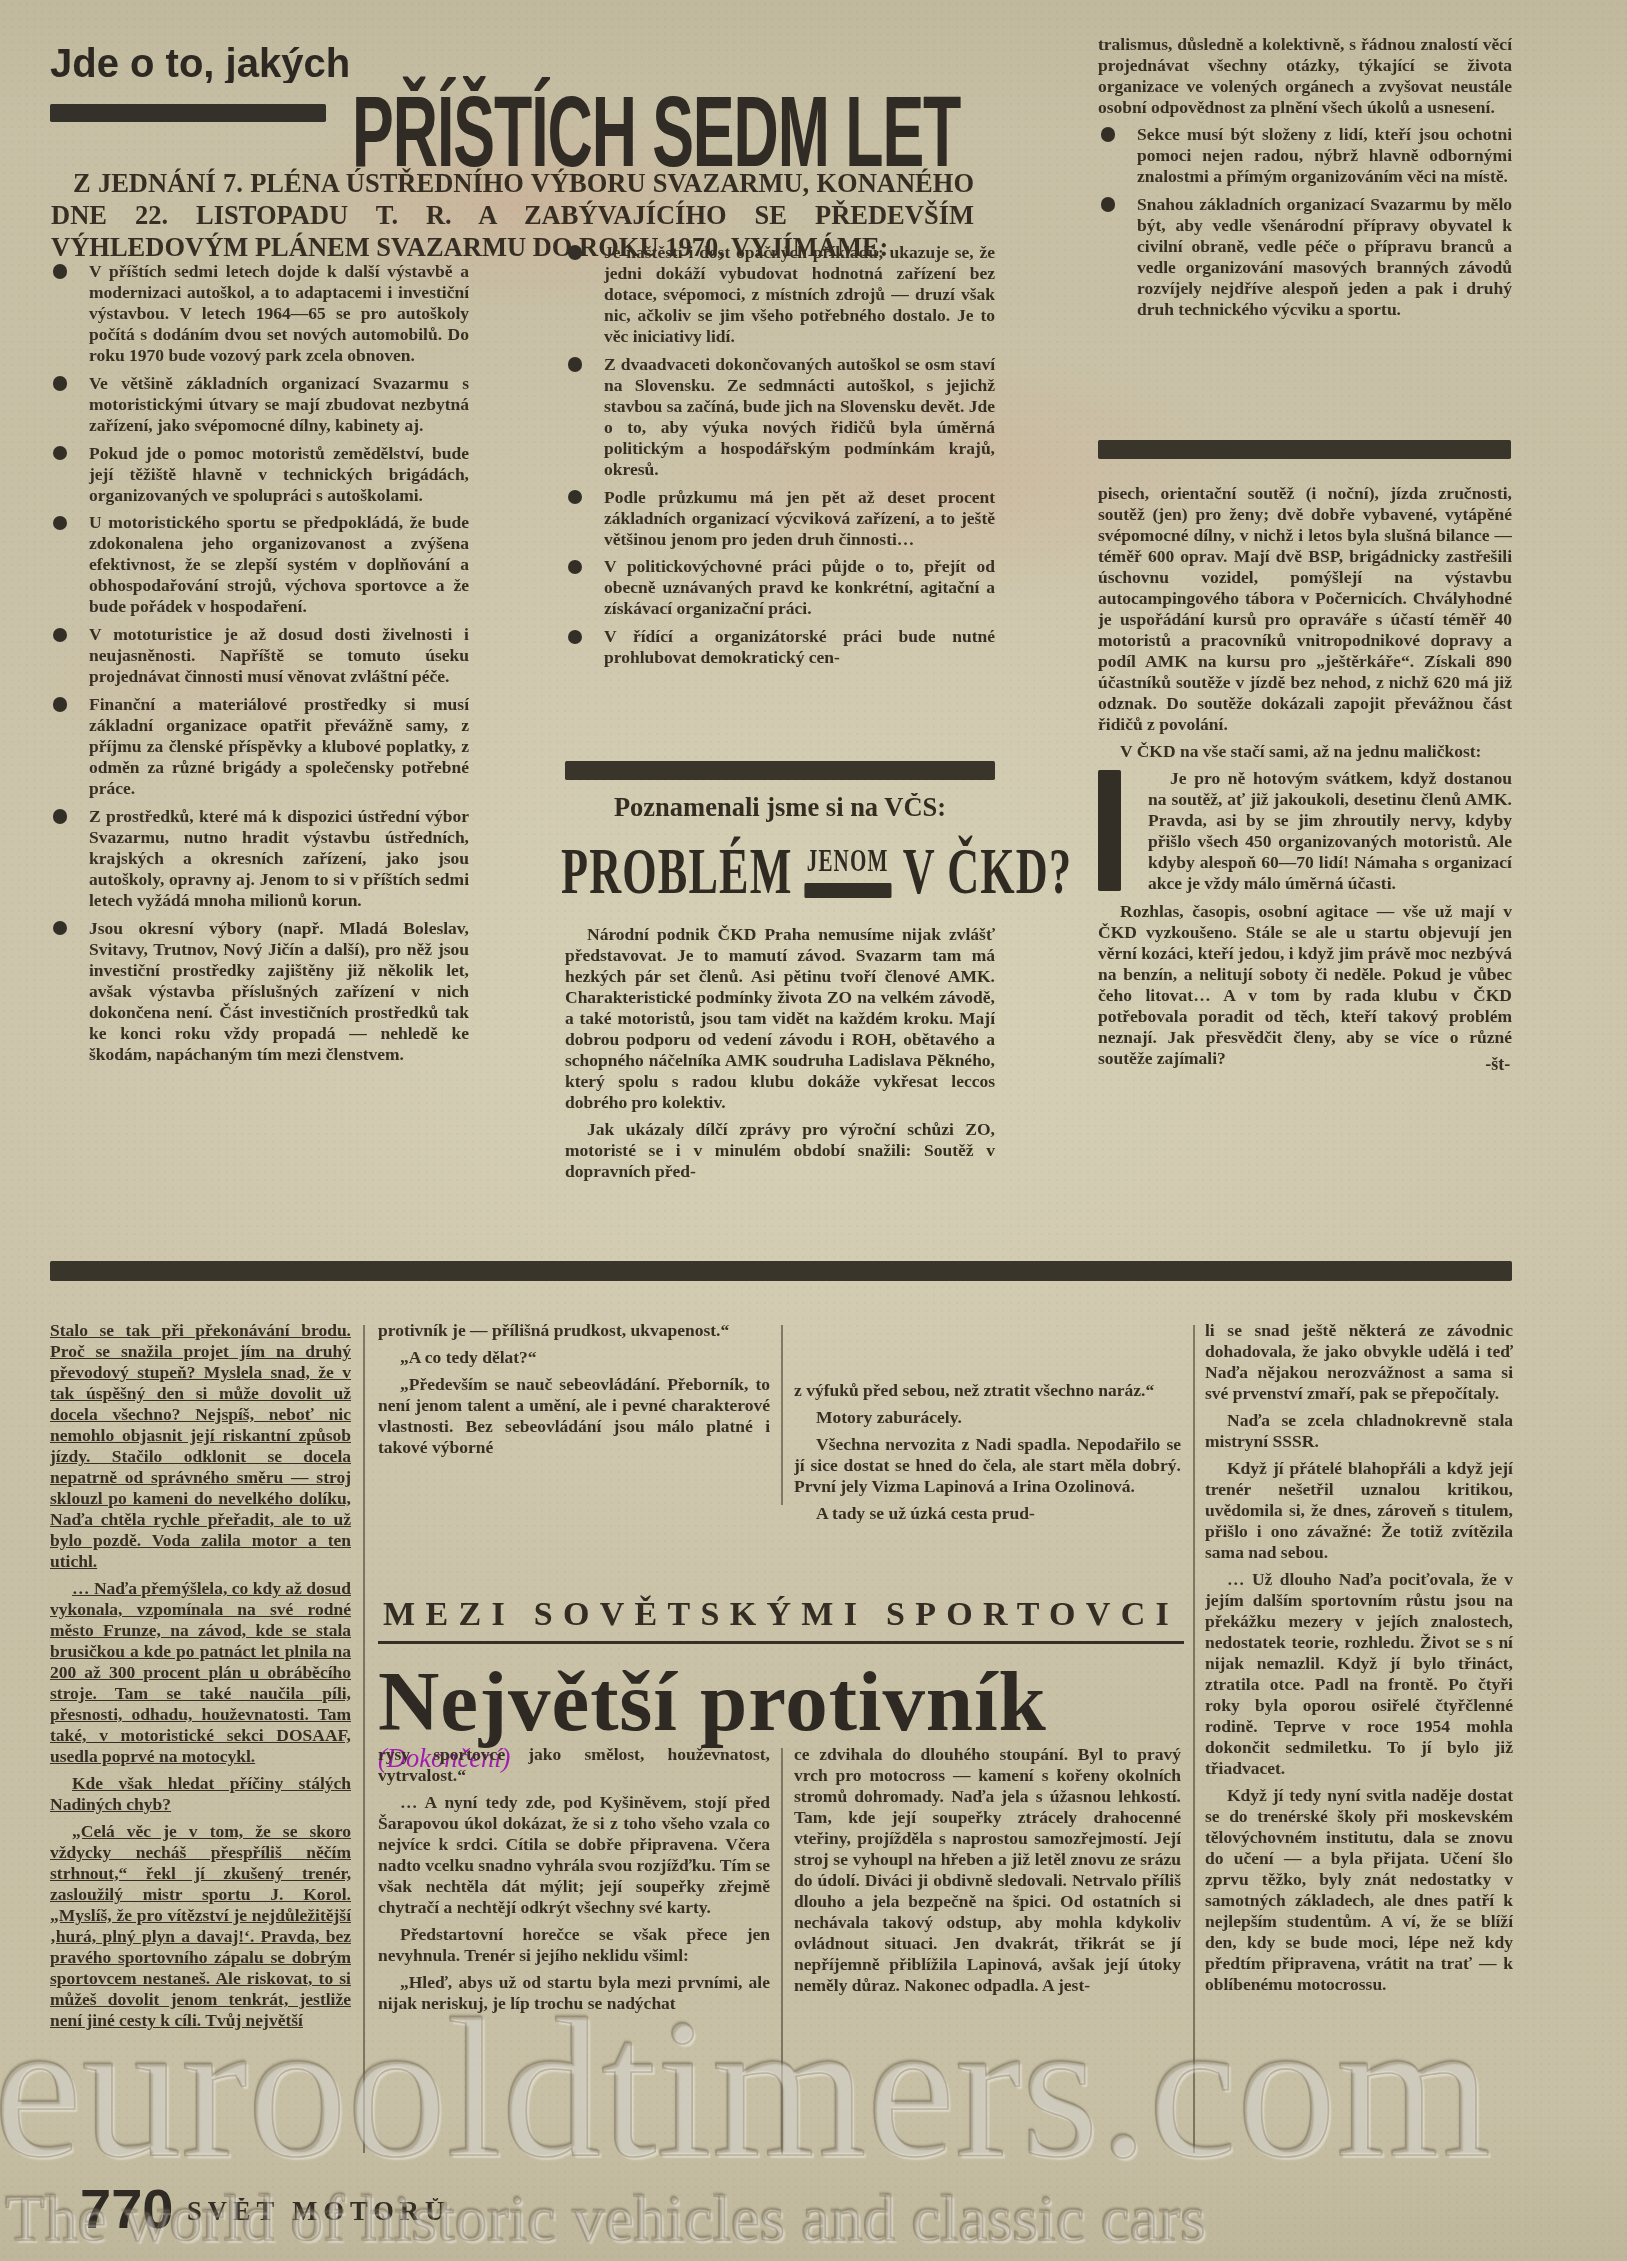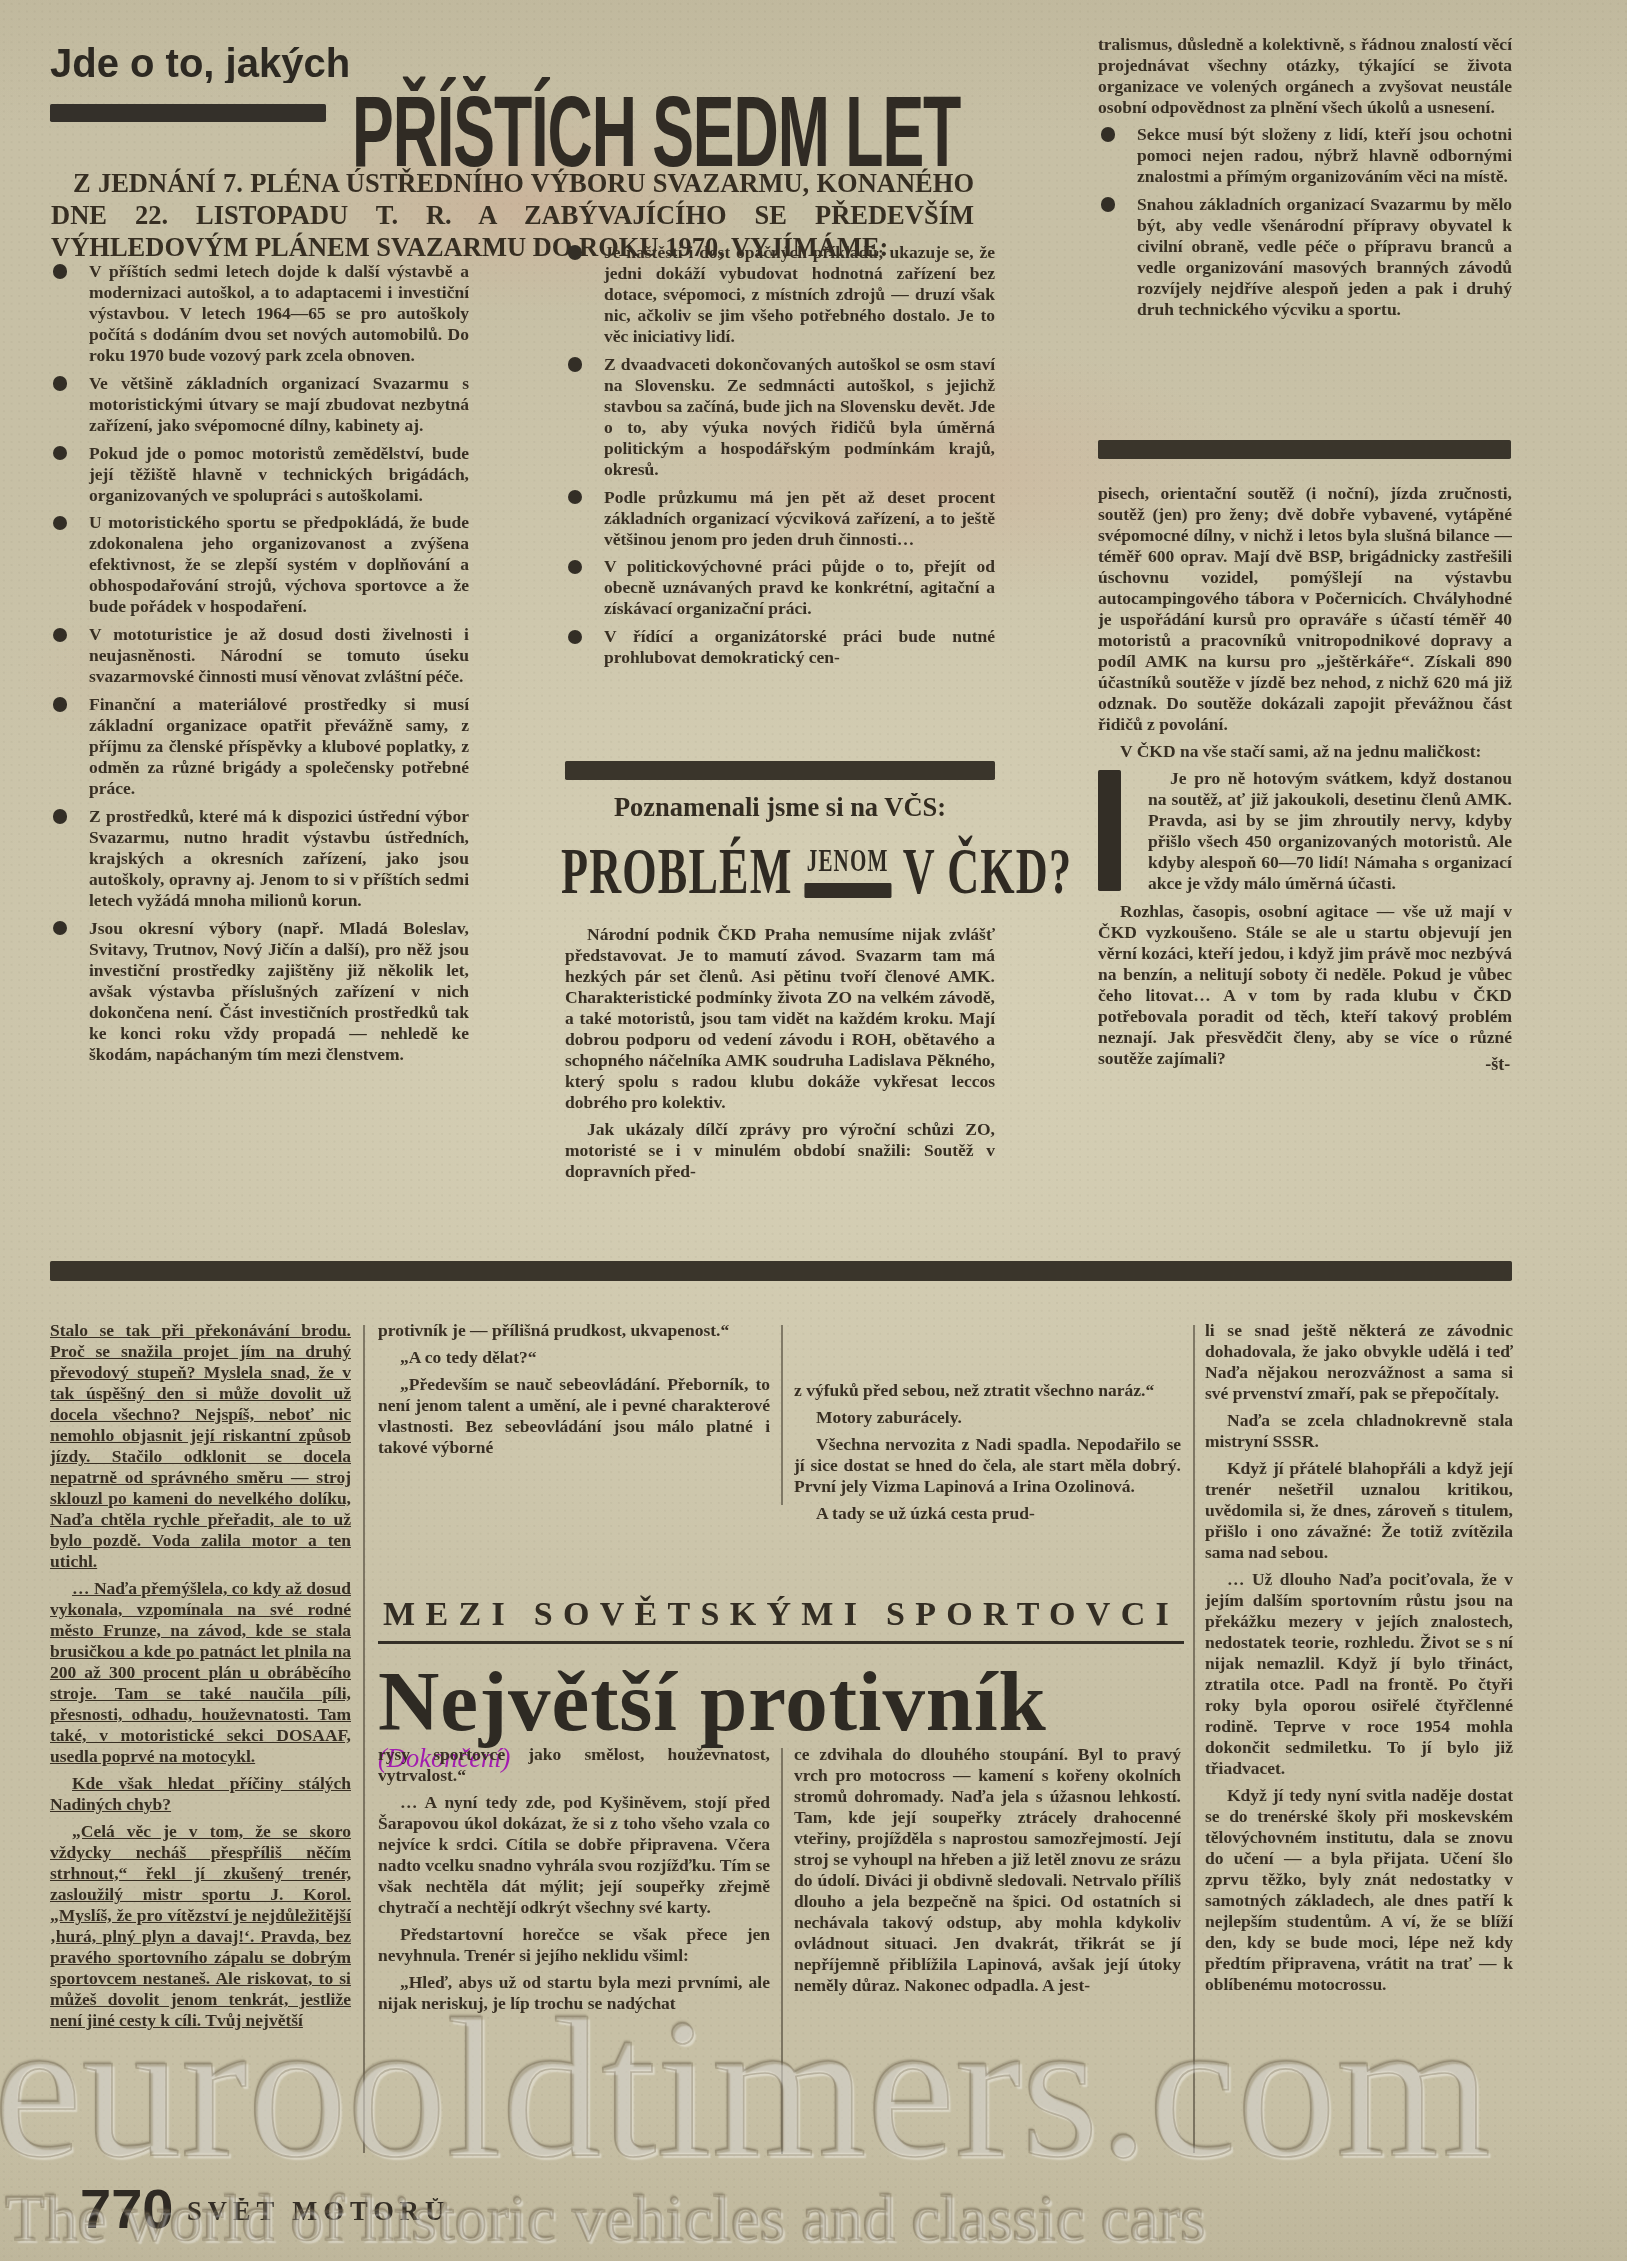--- a/index.html
+++ b/index.html
@@ -108,21 +108,21 @@
   <h1 class="abs headline">PŘÍŠTÍCH SEDM LET</h1>
   <p class="abs subhead">Z JEDNÁNÍ 7. PLÉNA ÚSTŘEDNÍHO VÝBORU SVAZARMU, KONANÉHO DNE 22. LISTOPADU T. R. A ZABÝVAJÍCÍHO SE PŘEDEVŠÍM VÝHLEDOVÝM PLÁNEM SVAZARMU DO ROKU 1970, VYJÍMÁME:</p>
 
   <div class="abs tcol1 bt">
     <ul class="bullets">
 
     <li>V příštích sedmi letech dojde k další výstavbě a modernizaci autoškol, a to adaptacemi i investiční výstavbou. V letech 1964—65 se pro autoškoly počítá s dodáním dvou set nových automobilů. Do roku 1970 bude vozový park zcela obnoven.</li>
         <li>Ve většině základních organizací Svazarmu s motoristickými útvary se mají zbudovat nezbytná zařízení, jako svépomocné dílny, kabinety aj.</li>
         <li>Pokud jde o pomoc motoristů zemědělství, bude její těžiště hlavně v technických brigádách, organizovaných ve spolupráci s autoškolami.</li>
         <li>U motoristického sportu se předpokládá, že bude zdokonalena jeho organizovanost a zvýšena efektivnost, že se zlepší systém v doplňování a obhospodařování strojů, výchova sportovce a že bude pořádek v hospodaření.</li>
-        <li>V mototuristice je až dosud dosti živelnosti i neujasněnosti. Národní se tomuto úseku svazarmovské činnosti musí věnovat zvláštní péče.</li>
+        <li>V mototuristice je až dosud dosti živelnosti i neujasněnosti. Napříště se tomuto úseku projednávat činnosti musí věnovat zvláštní péče.</li>
         <li>Finanční a materiálové prostředky si musí základní organizace opatřit převážně samy, z příjmu za členské příspěvky a klubové poplatky, z odměn za různé brigády a společensky potřebné práce.</li>
         <li>Z prostředků, které má k dispozici ústřední výbor Svazarmu, nutno hradit výstavbu ústředních, krajských a okresních zařízení, jako jsou autoškoly, opravny aj. Jenom to si v příštích sedmi letech vyžádá mnoha milionů korun.</li>
         <li>Jsou okresní výbory (např. Mladá Boleslav, Svitavy, Trutnov, Nový Jičín a další), pro něž jsou investiční prostředky zajištěny již několik let, avšak výstavba příslušných zařízení v nich dokončena není. Část investičních prostředků tak ke konci roku vždy propadá — nehledě ke škodám, napáchaným tím mezi členstvem.</li>
       </ul>
   </div>
 
   <div class="abs tcol2 bt">
     <ul class="bullets">
 
     <li>Je naštěstí i dost opačných příkladů; ukazuje se, že jedni dokáží vybudovat hodnotná zařízení bez dotace, svépomoci, z místních zdrojů — druzí však nic, ačkoliv se jim všeho potřebného dostalo. Je to věc iniciativy lidí.</li>

